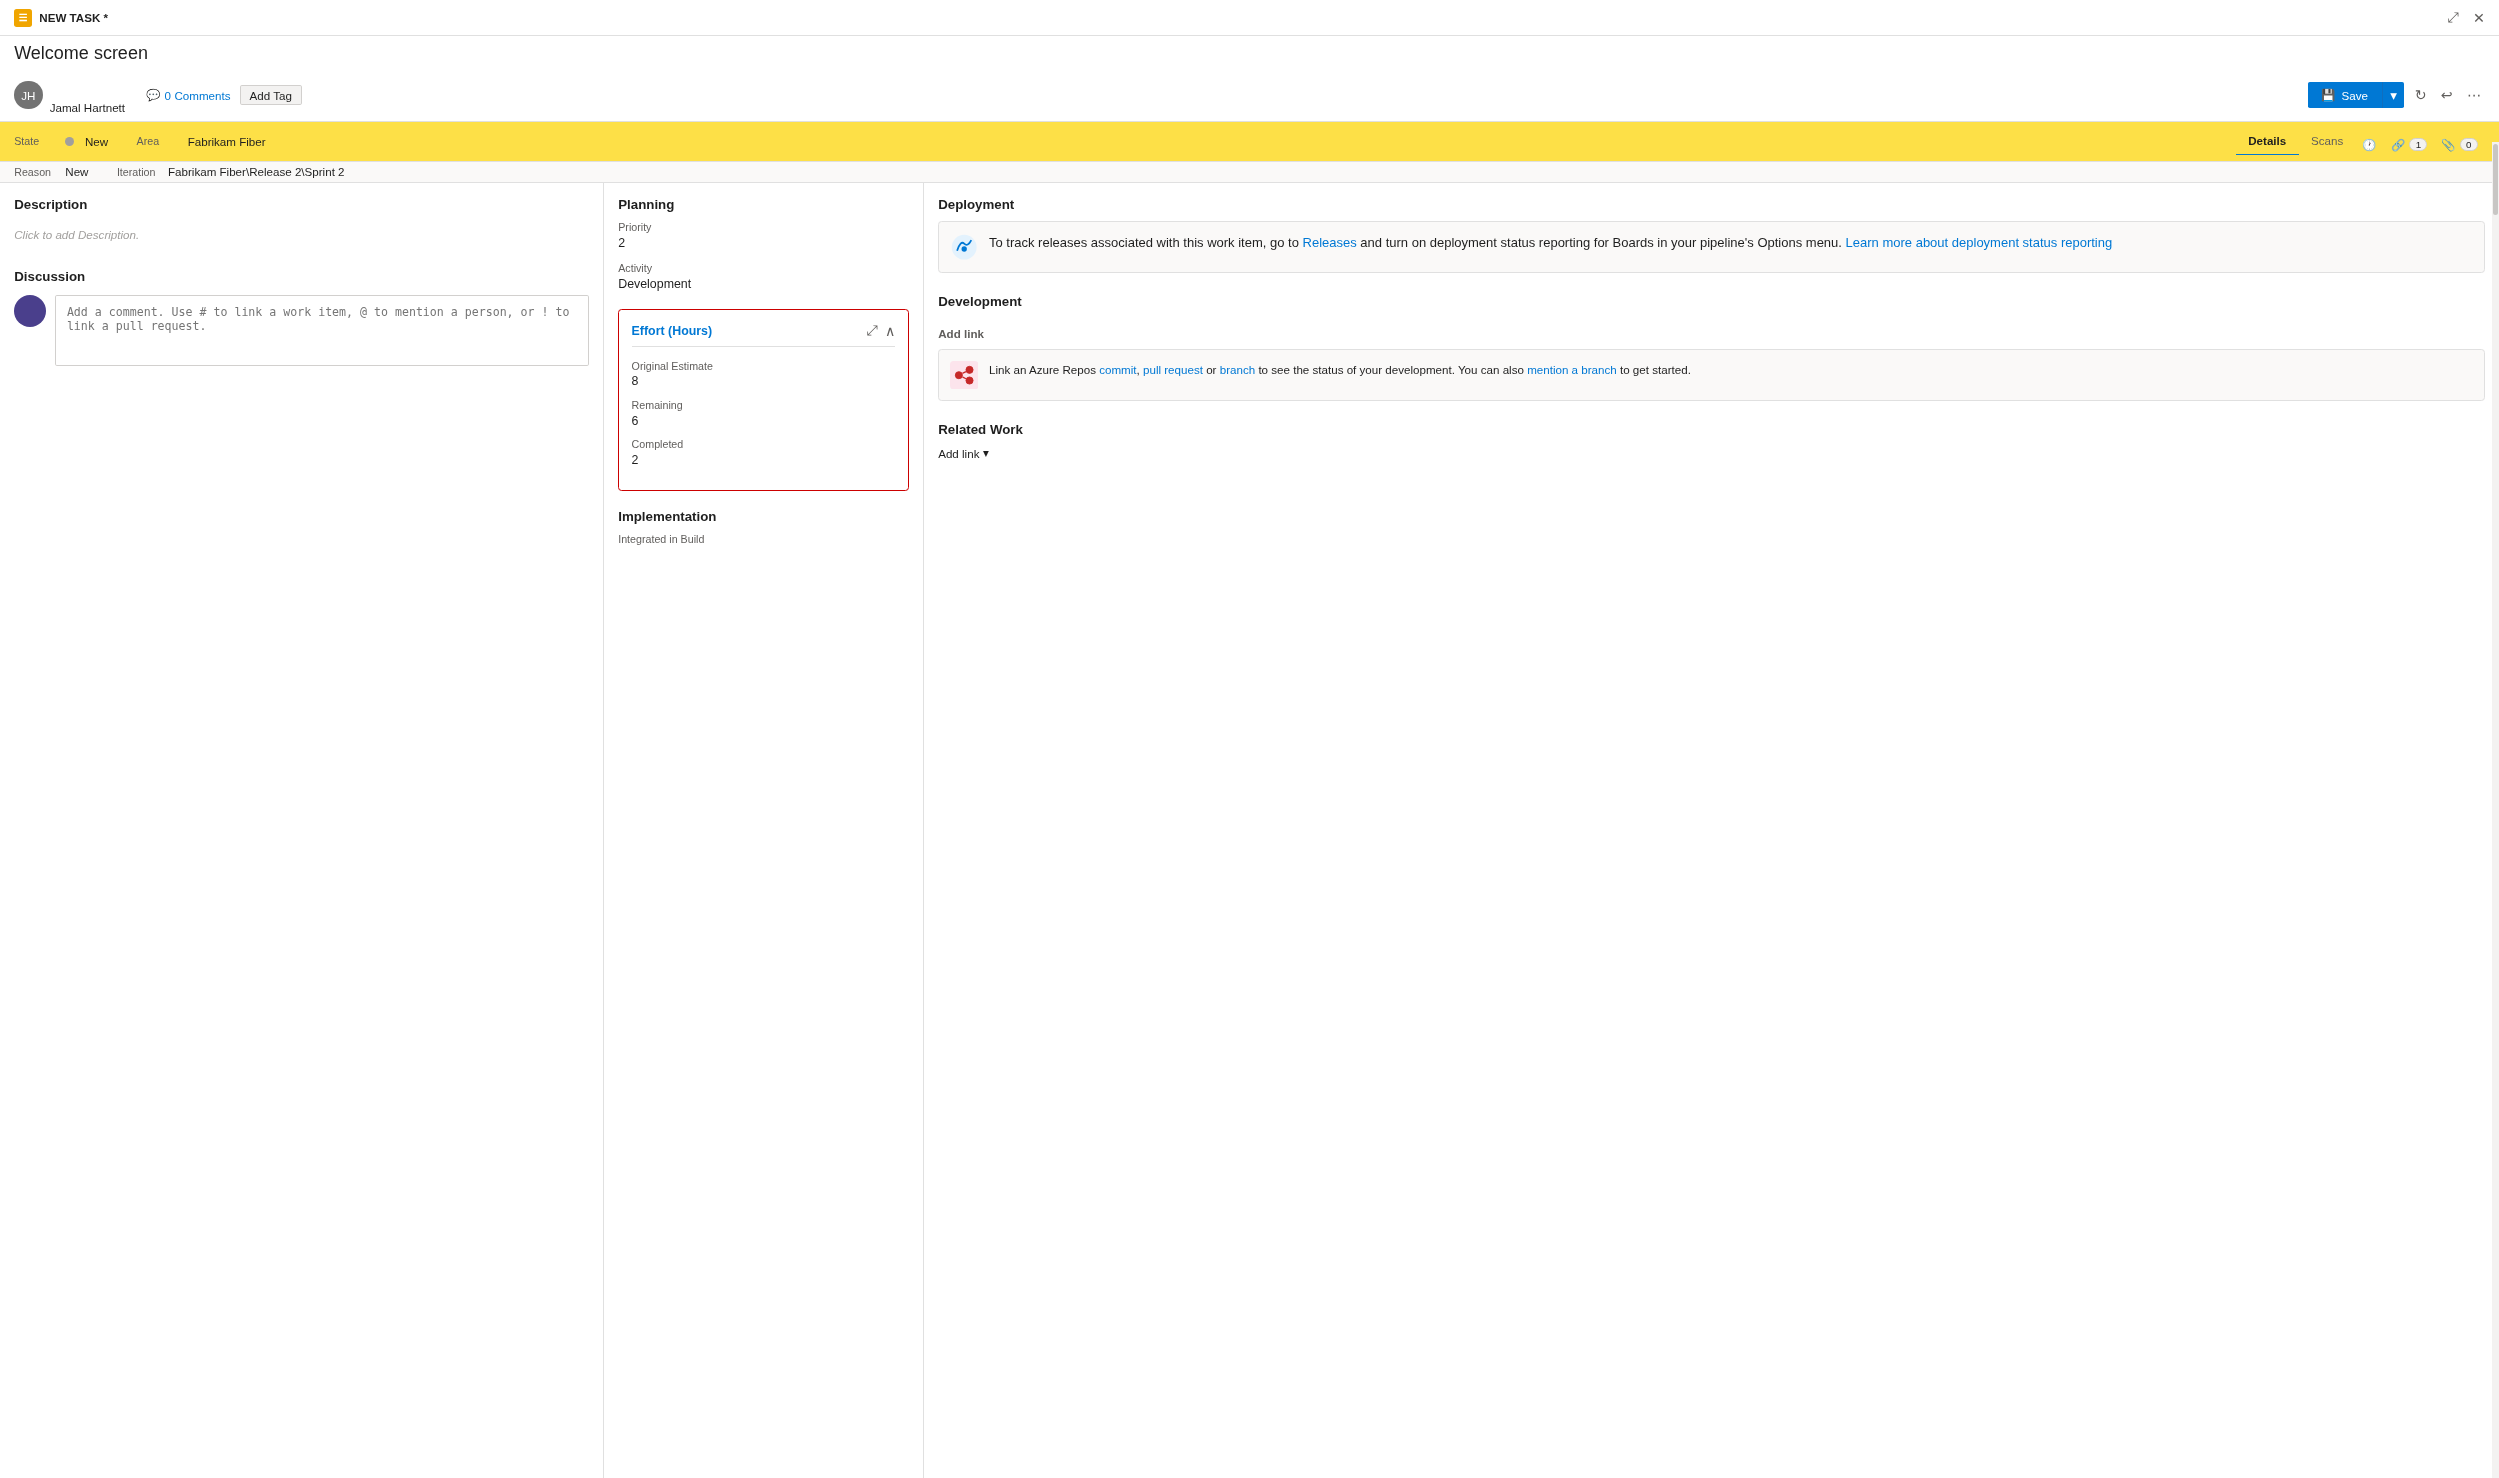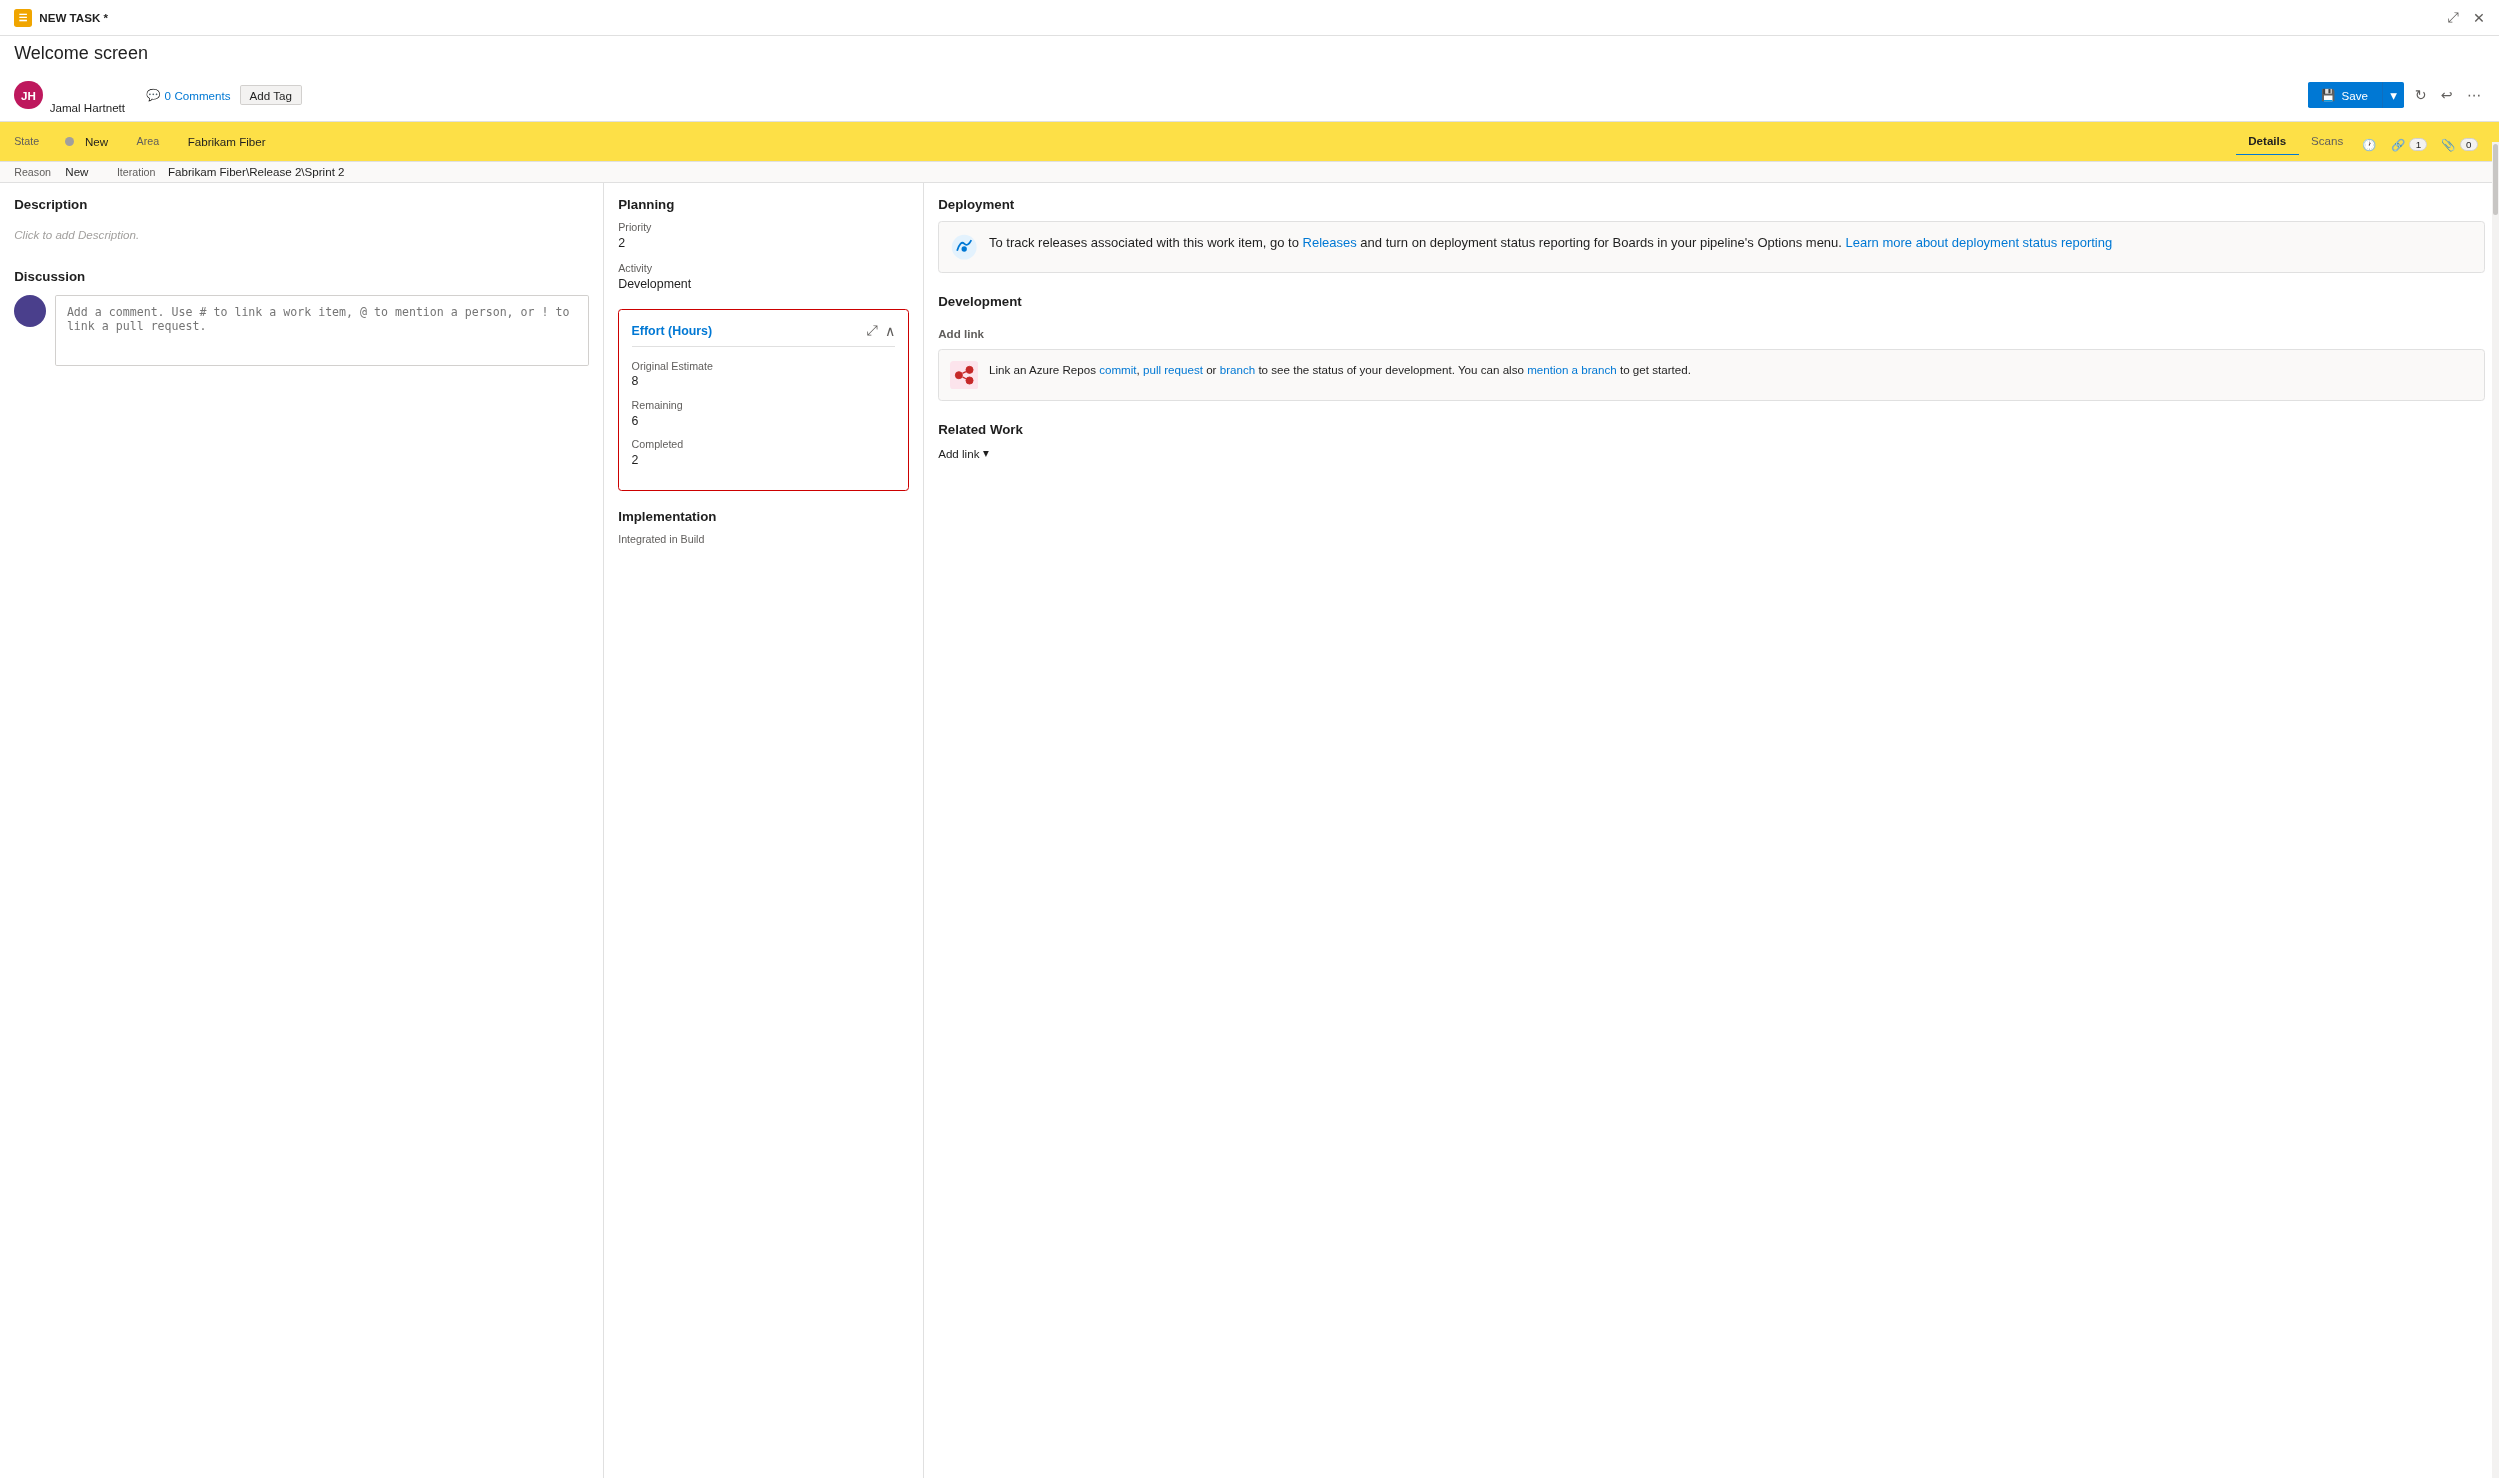--- a/index.html
+++ b/index.html
@@ -10,21 +10,21 @@
       display: flex; align-items: center; justify-content: space-between;
       padding: 5.3px 14.2px; border-bottom: 0.9px solid #e0e0e0; background: #fff;
       height: 36px;
     }
     .title-bar-left { display: flex; align-items: center; gap: 7.1px; }
     .title-bar-icon { width: 18px; height: 18px; background: #f0a500; border-radius: 2.7px; display: flex; align-items: center; justify-content: center; color: #fff; font-size: 9.8px; font-weight: bold; }
     .title-bar-title { font-size: 11.6px; font-weight: 600; color: #1f1f1f; }
     .title-bar-actions { display: flex; gap: 14.2px; }
     .title-bar-btn { background: none; border: none; cursor: pointer; color: #605e5c; font-size: 14.2px; display: flex; align-items: center; }
     .work-item-title { font-size: 18px; font-weight: 400; color: #1f1f1f; margin-bottom: 9px; }
-    .avatar { width: 28.4px; height: 28.4px; border-radius: 50%; background: #be185d; color: #fff; display: flex; align-items: center; justify-content: center; font-size: 11.6px; font-weight: 700; }
+    .avatar { width: 28.4px; height: 28.4px; border-radius: 50%; background: #737373; color: #fff; display: flex; align-items: center; justify-content: center; font-size: 11.6px; font-weight: 400; }
     .user-name { font-size: 11.6px; color: #1f1f1f; margin-top: 24px; }
     .comments-link { color: #0078d4; font-size: 11.6px; text-decoration: none; display: flex; align-items: center; gap: 3.6px; margin-left: 21.3px; }
     .add-tag-btn { background: #f3f2f1; border: 0.9px solid #d2d0ce; border-radius: 1.8px; padding: 2.7px 9px; font-size: 11.6px; cursor: pointer; color: #1f1f1f; text-align: right; }
     .header-right { margin-left: auto; display: flex; align-items: center; gap: 7.1px; }
     .save-btn-group { display: flex; align-items: stretch; }
     .save-btn { background: #0078d4; border: none; border-radius: 1.8px 0 0 1.8px; padding: 5.3px 14.2px; color: #fff; font-size: 11.6px; cursor: pointer; display: flex; align-items: center; gap: 5.3px; }
     .save-dropdown-btn { background: #0078d4; border: none; border-left: 0.9px solid #106ebe; border-radius: 0 1.8px 1.8px 0; padding: 5.3px 7.1px; color: #fff; cursor: pointer; }
     .icon-btn { background: none; border: none; cursor: pointer; color: #605e5c; font-size: 14.2px; padding: 3.6px; border-radius: 1.8px; }
 
     

